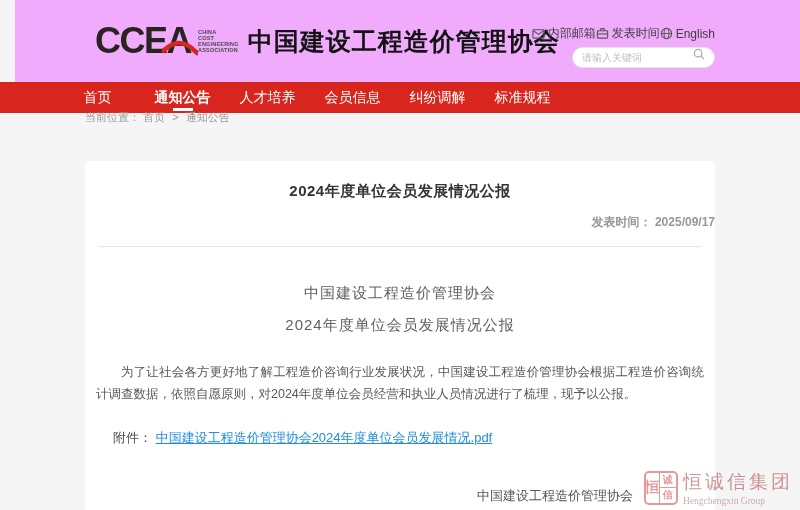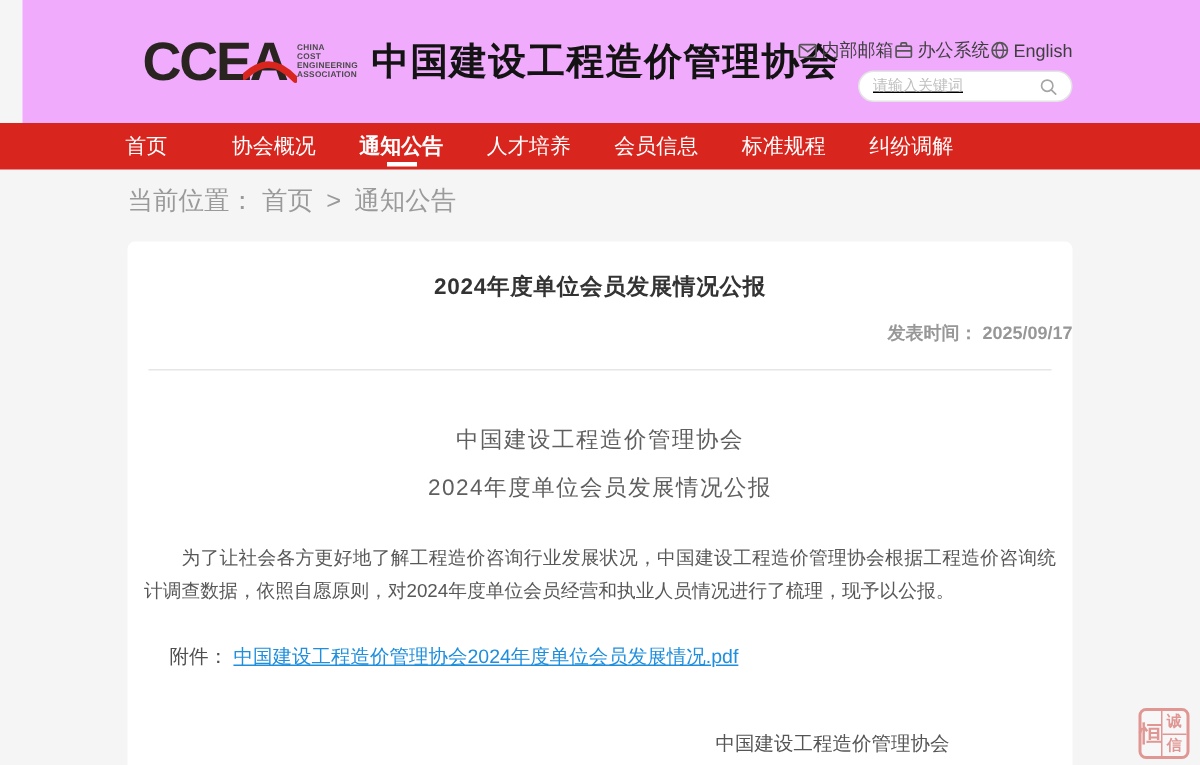--- a/index.html
+++ b/index.html
@@ -24,39 +24,39 @@
   }
   .org-title { margin-left:9px; font-size:25px; font-weight:700; color:#131313; letter-spacing:1px; line-height:40px; white-space:nowrap; }
 
   .quick { position:absolute; top:25px; right:100px; display:flex; gap:0; align-items:center; }
   .qitem { display:flex; align-items:center; gap:3px; font-size:12px; color:#3e3e3e; cursor:pointer; }
   .qitem svg { display:block; }
 
   .searchbar {
     position:absolute; top:47px; right:100px; width:143px; height:21px;
     border:1px solid #e4e4e4; border-radius:11px; background:#fff;
-    display:flex; align-items:center; padding:0 9px;text-decoration:underline;
+    display:flex; padding:0 9px;
   }
   .searchbar input { border:0; outline:0; flex:1; min-width:0; font-size:10px; color:#666; background:transparent; font-family:inherit; }
   .searchbar input::placeholder { color:#bfbfbf; }
 
   
   .navbar { position:absolute; top:82px; left:0; width:800px; height:31px; background:#d8251e; display:flex; padding-left:55px; }
   .nav-item {
     width:85px; text-align:center; color:#fff; font-size:14px;
     line-height:31px; position:relative; cursor:pointer; text-decoration:none; display:block;
   }
   .nav-item.active { font-weight:700; }
   .nav-item.active::after {
     content:""; position:absolute; left:50%; margin-left:-10px; bottom:2px;
     width:20px; height:3px; background:#fff;
   }
 
   
-  .breadcrumb { position:absolute; top:124px; left:85px; font-size:17px; color:#9a9a9a; line-height:20px; }
+  .breadcrumb { position:absolute; top:107px; left:85px; font-size:11px; color:#9a9a9a; line-height:20px; }
   .breadcrumb a { color:#9a9a9a; text-decoration:none; cursor:pointer; }
   .breadcrumb .sep { margin:0 4px; }
 
   
   .card {
     position:absolute; left:85px; top:161px; width:630px; height:365px;
     background:#fff; border-radius:5px 5px 0 0;
   }
   .art-title { padding-top:21px; text-align:center; font-size:15px; font-weight:700; color:#333; letter-spacing:.5px; }
   .art-meta { margin-top:13px; text-align:right; font-size:12px; color:#979797; font-weight:700; }
@@ -111,21 +111,21 @@
         <path d="M1.5,4 L7,8 L12.5,4" fill="none" stroke="#555" stroke-width="1.2"></path>
       </svg>
       <span>内部邮箱</span>
     </span>
     <span class="qitem">
       <svg width="13" height="13" viewBox="0 0 14 14">
         <rect x="1.5" y="4" width="11" height="8" rx="1" fill="none" stroke="#555" stroke-width="1.2"></rect>
         <path d="M5,4 V2.5 a0.8,0.8 0 0 1 0.8,-0.8 h2.4 a0.8,0.8 0 0 1 0.8,0.8 V4" fill="none" stroke="#555" stroke-width="1.2"></path>
         <line x1="1.5" y1="7.5" x2="12.5" y2="7.5" stroke="#555" stroke-width="1.2"></line>
       </svg>
-      <span>办公系统</span>
+      <span>发表时间</span>
     </span>
     <span class="qitem">
       <svg width="13" height="13" viewBox="0 0 14 14">
         <circle cx="7" cy="7" r="5.5" fill="none" stroke="#555" stroke-width="1.2"></circle>
         <ellipse cx="7" cy="7" rx="2.6" ry="5.5" fill="none" stroke="#555" stroke-width="1"></ellipse>
         <line x1="1.5" y1="7" x2="12.5" y2="7" stroke="#555" stroke-width="1"></line>
       </svg>
       <span>English</span>
     </span>
   </div>
@@ -134,26 +134,25 @@
     <input type="text" placeholder="请输入关键词" style="">
     <svg width="12" height="12" viewBox="0 0 14 14">
       <circle cx="6" cy="6" r="4.4" fill="none" stroke="#a5a5a5" stroke-width="1.3"></circle>
       <line x1="9.4" y1="9.4" x2="12.6" y2="12.6" stroke="#a5a5a5" stroke-width="1.3" stroke-linecap="round"></line>
     </svg>
   </div>
 </div>
 
 <nav class="navbar">
   <a class="nav-item">首页</a>
-  <a class="nav-item">协会概况</a>
   <a class="nav-item active">通知公告</a>
   <a class="nav-item">人才培养</a>
   <a class="nav-item">会员信息</a>
+  <a class="nav-item">纠纷调解</a>
   <a class="nav-item">标准规程</a>
-  <a class="nav-item">纠纷调解</a>
 </nav>
 
 <div class="breadcrumb">
   <span>当前位置：</span>
   <a>首页</a>
   <span class="sep">&gt;</span>
   <a>通知公告</a>
 </div>
 
 <div class="card">
@@ -183,13 +182,17 @@
 </div>
 
 <div class="watermark">
   <div class="seal">
     <div class="seal-left">恒</div>
     <div class="seal-right">
       <span>诚</span>
       <span>信</span>
     </div>
   </div>
+  <div class="wm-text">
+    <div class="wm-name">恒诚信集团</div>
+    <div class="wm-en">Hengchengxin Group</div>
+  </div>
 </div>
 
 </body></html>

